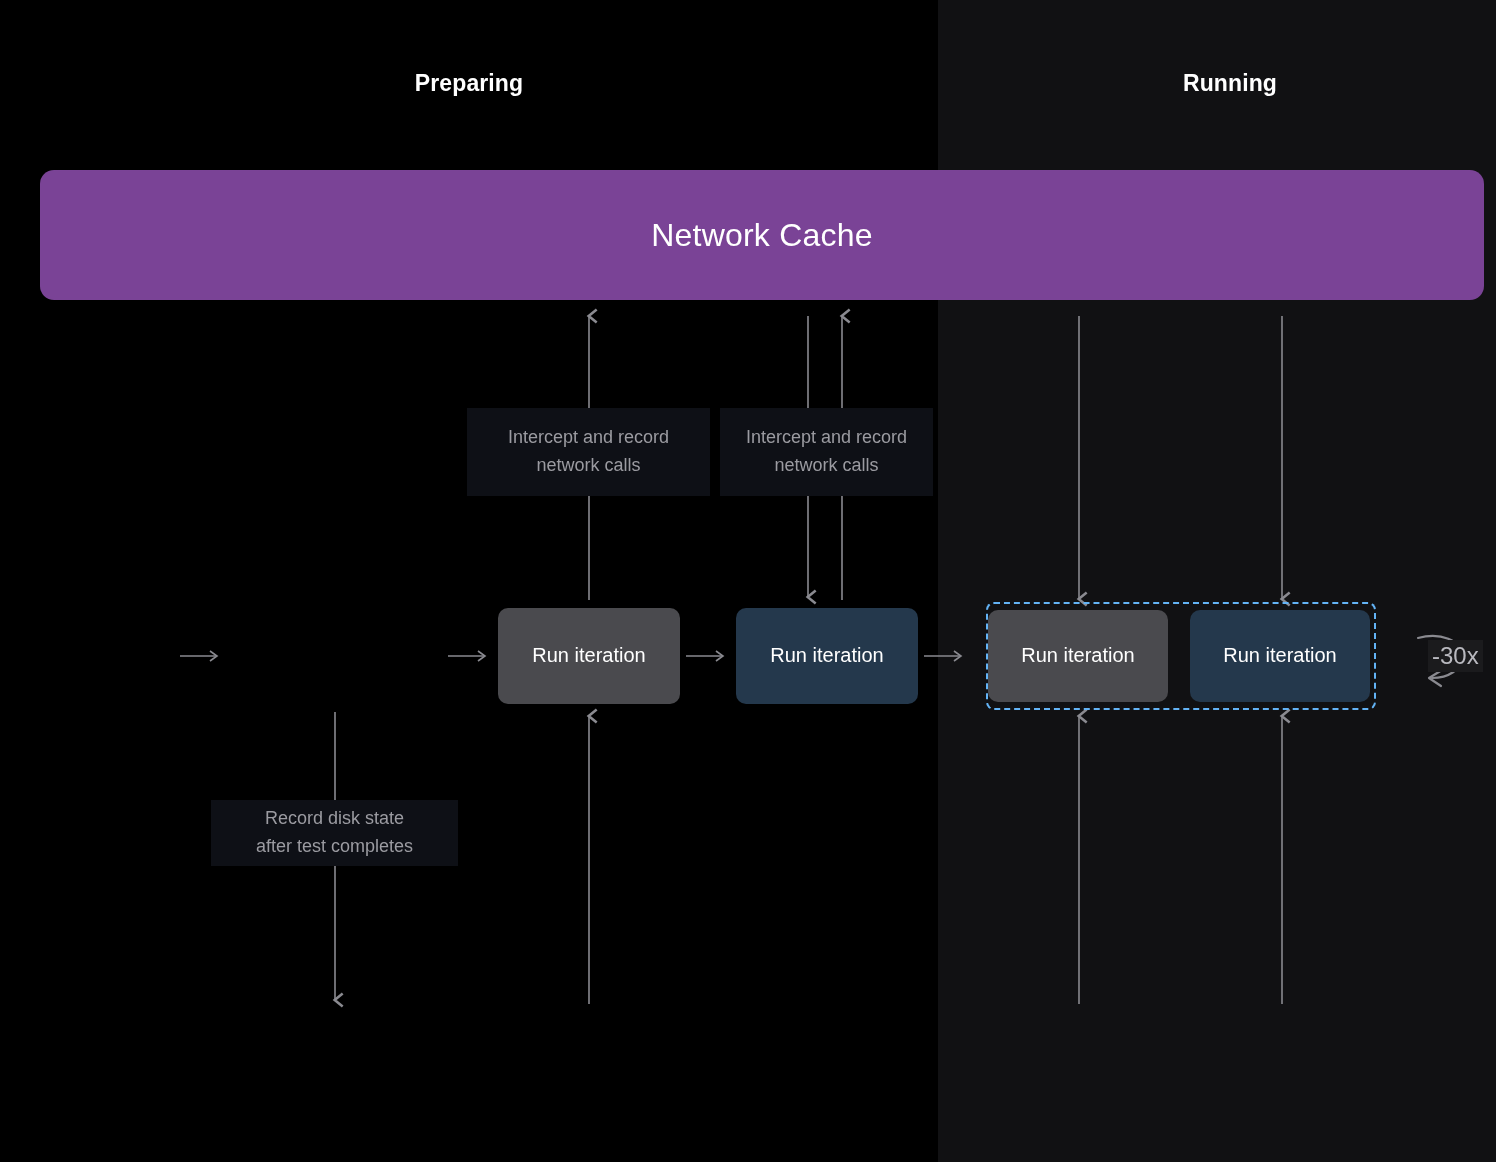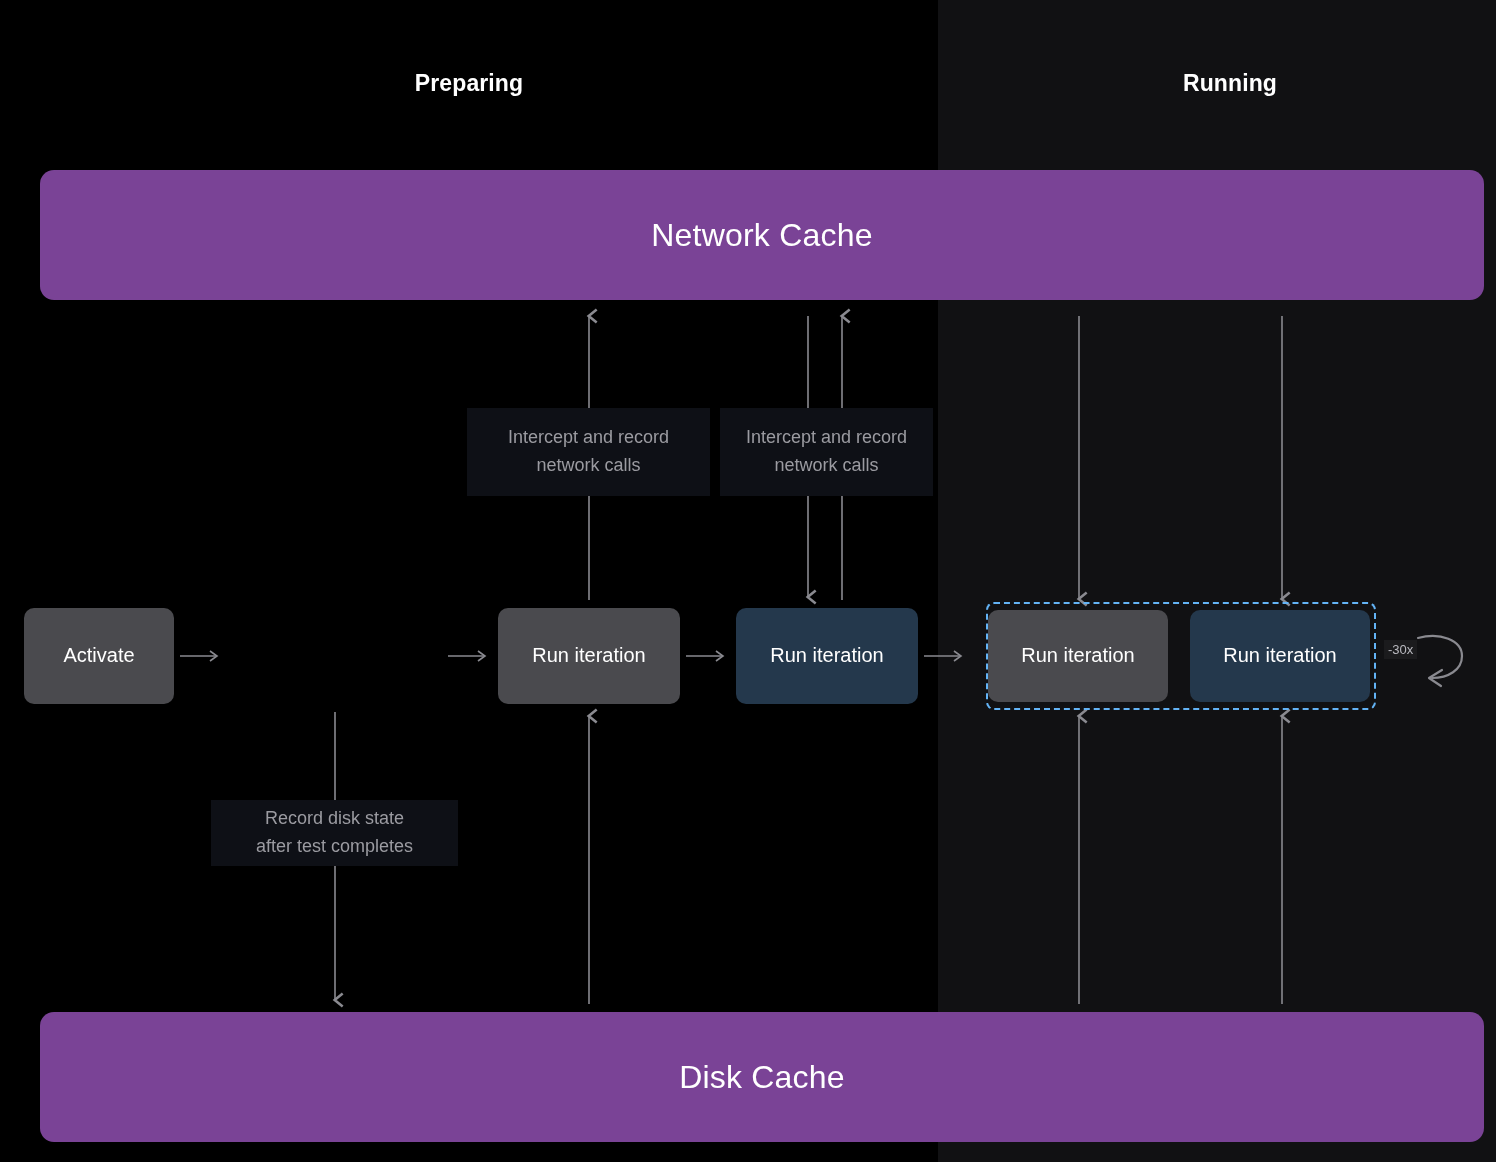--- a/index.html
+++ b/index.html
@@ -139,25 +139,25 @@
   
   #repeat-loop {
     position: absolute;
     left: 1396px;
     top: 608px;
     width: 96px;
     height: 96px;
   }
   #repeat-loop-label {
     position: absolute;
-    left: 1384px;
+    left: 1428px;
     top: 640px;
     background: #1b1b1d;
     color: #b9b9bf;
-    font-size: 13px;
+    font-size: 24px;
     font-weight: 500;
     padding: 2px 4px;
     white-space: nowrap;
   }
 </style>
 </head>
 <body>
 
 <div id="stage">
 
@@ -190,21 +190,20 @@
     <line x1="1079" y1="316" x2="1079" y2="599" stroke="#8a8a90" stroke-width="1.6" marker-end="url(#arrowhead-down)"></line>
 
     <line x1="1079" y1="1004" x2="1079" y2="716" stroke="#8a8a90" stroke-width="1.6" marker-end="url(#arrowhead-up)"></line>
 
     <line x1="1282" y1="316" x2="1282" y2="599" stroke="#8a8a90" stroke-width="1.6" marker-end="url(#arrowhead-down)"></line>
 
     <line x1="1282" y1="1004" x2="1282" y2="716" stroke="#8a8a90" stroke-width="1.6" marker-end="url(#arrowhead-up)"></line>
   </svg>
 
   <div id="network-cache-bar" class="cache-bar">Network Cache</div>
-  <div id="disk-cache-bar" class="cache-bar">Disk Cache</div>
 
   <div id="note-intercept-1" class="note-chip">Intercept and record<br>network calls</div>
   <div id="note-intercept-2" class="note-chip">Intercept and record<br>network calls</div>
   <div id="note-disk" class="note-chip">Record disk state<br>after test completes</div>
 
   <svg id="h-arrow-1" class="h-arrow" viewBox="0 0 42 16">
     <line x1="0" y1="8" x2="36" y2="8" stroke="#8a8a90" stroke-width="1.6"></line>
     <path d="M30,3 L37,8 L30,13" fill="none" stroke="#8a8a90" stroke-width="1.6"></path>
   </svg>
   <svg id="h-arrow-2" class="h-arrow" viewBox="0 0 42 16">
@@ -213,21 +212,20 @@
   </svg>
   <svg id="h-arrow-3" class="h-arrow" viewBox="0 0 42 16">
     <line x1="0" y1="8" x2="36" y2="8" stroke="#8a8a90" stroke-width="1.6"></line>
     <path d="M30,3 L37,8 L30,13" fill="none" stroke="#8a8a90" stroke-width="1.6"></path>
   </svg>
   <svg id="h-arrow-4" class="h-arrow" viewBox="0 0 42 16">
     <line x1="0" y1="8" x2="36" y2="8" stroke="#8a8a90" stroke-width="1.6"></line>
     <path d="M30,3 L37,8 L30,13" fill="none" stroke="#8a8a90" stroke-width="1.6"></path>
   </svg>
 
-  <div id="step-activate" class="step-box gray">Activate</div>
   <div id="step-run-1" class="step-box gray">Run iteration</div>
   <div id="step-run-2" class="step-box blue">Run iteration</div>
   <div id="step-run-3" class="step-box gray">Run iteration</div>
   <div id="step-run-4" class="step-box blue">Run iteration</div>
 
   <div id="running-selection"></div>
 
   <svg id="repeat-loop" viewBox="0 0 96 96">
     <path d="M22,30 C44,24 66,32 66,48 C66,62 52,70 36,70" fill="none" stroke="#8a8a90" stroke-width="2.2" stroke-linecap="round"></path>
     <path d="M46,62 L33,70 L45,78" fill="none" stroke="#8a8a90" stroke-width="2.2" stroke-linecap="round" stroke-linejoin="round"></path>

